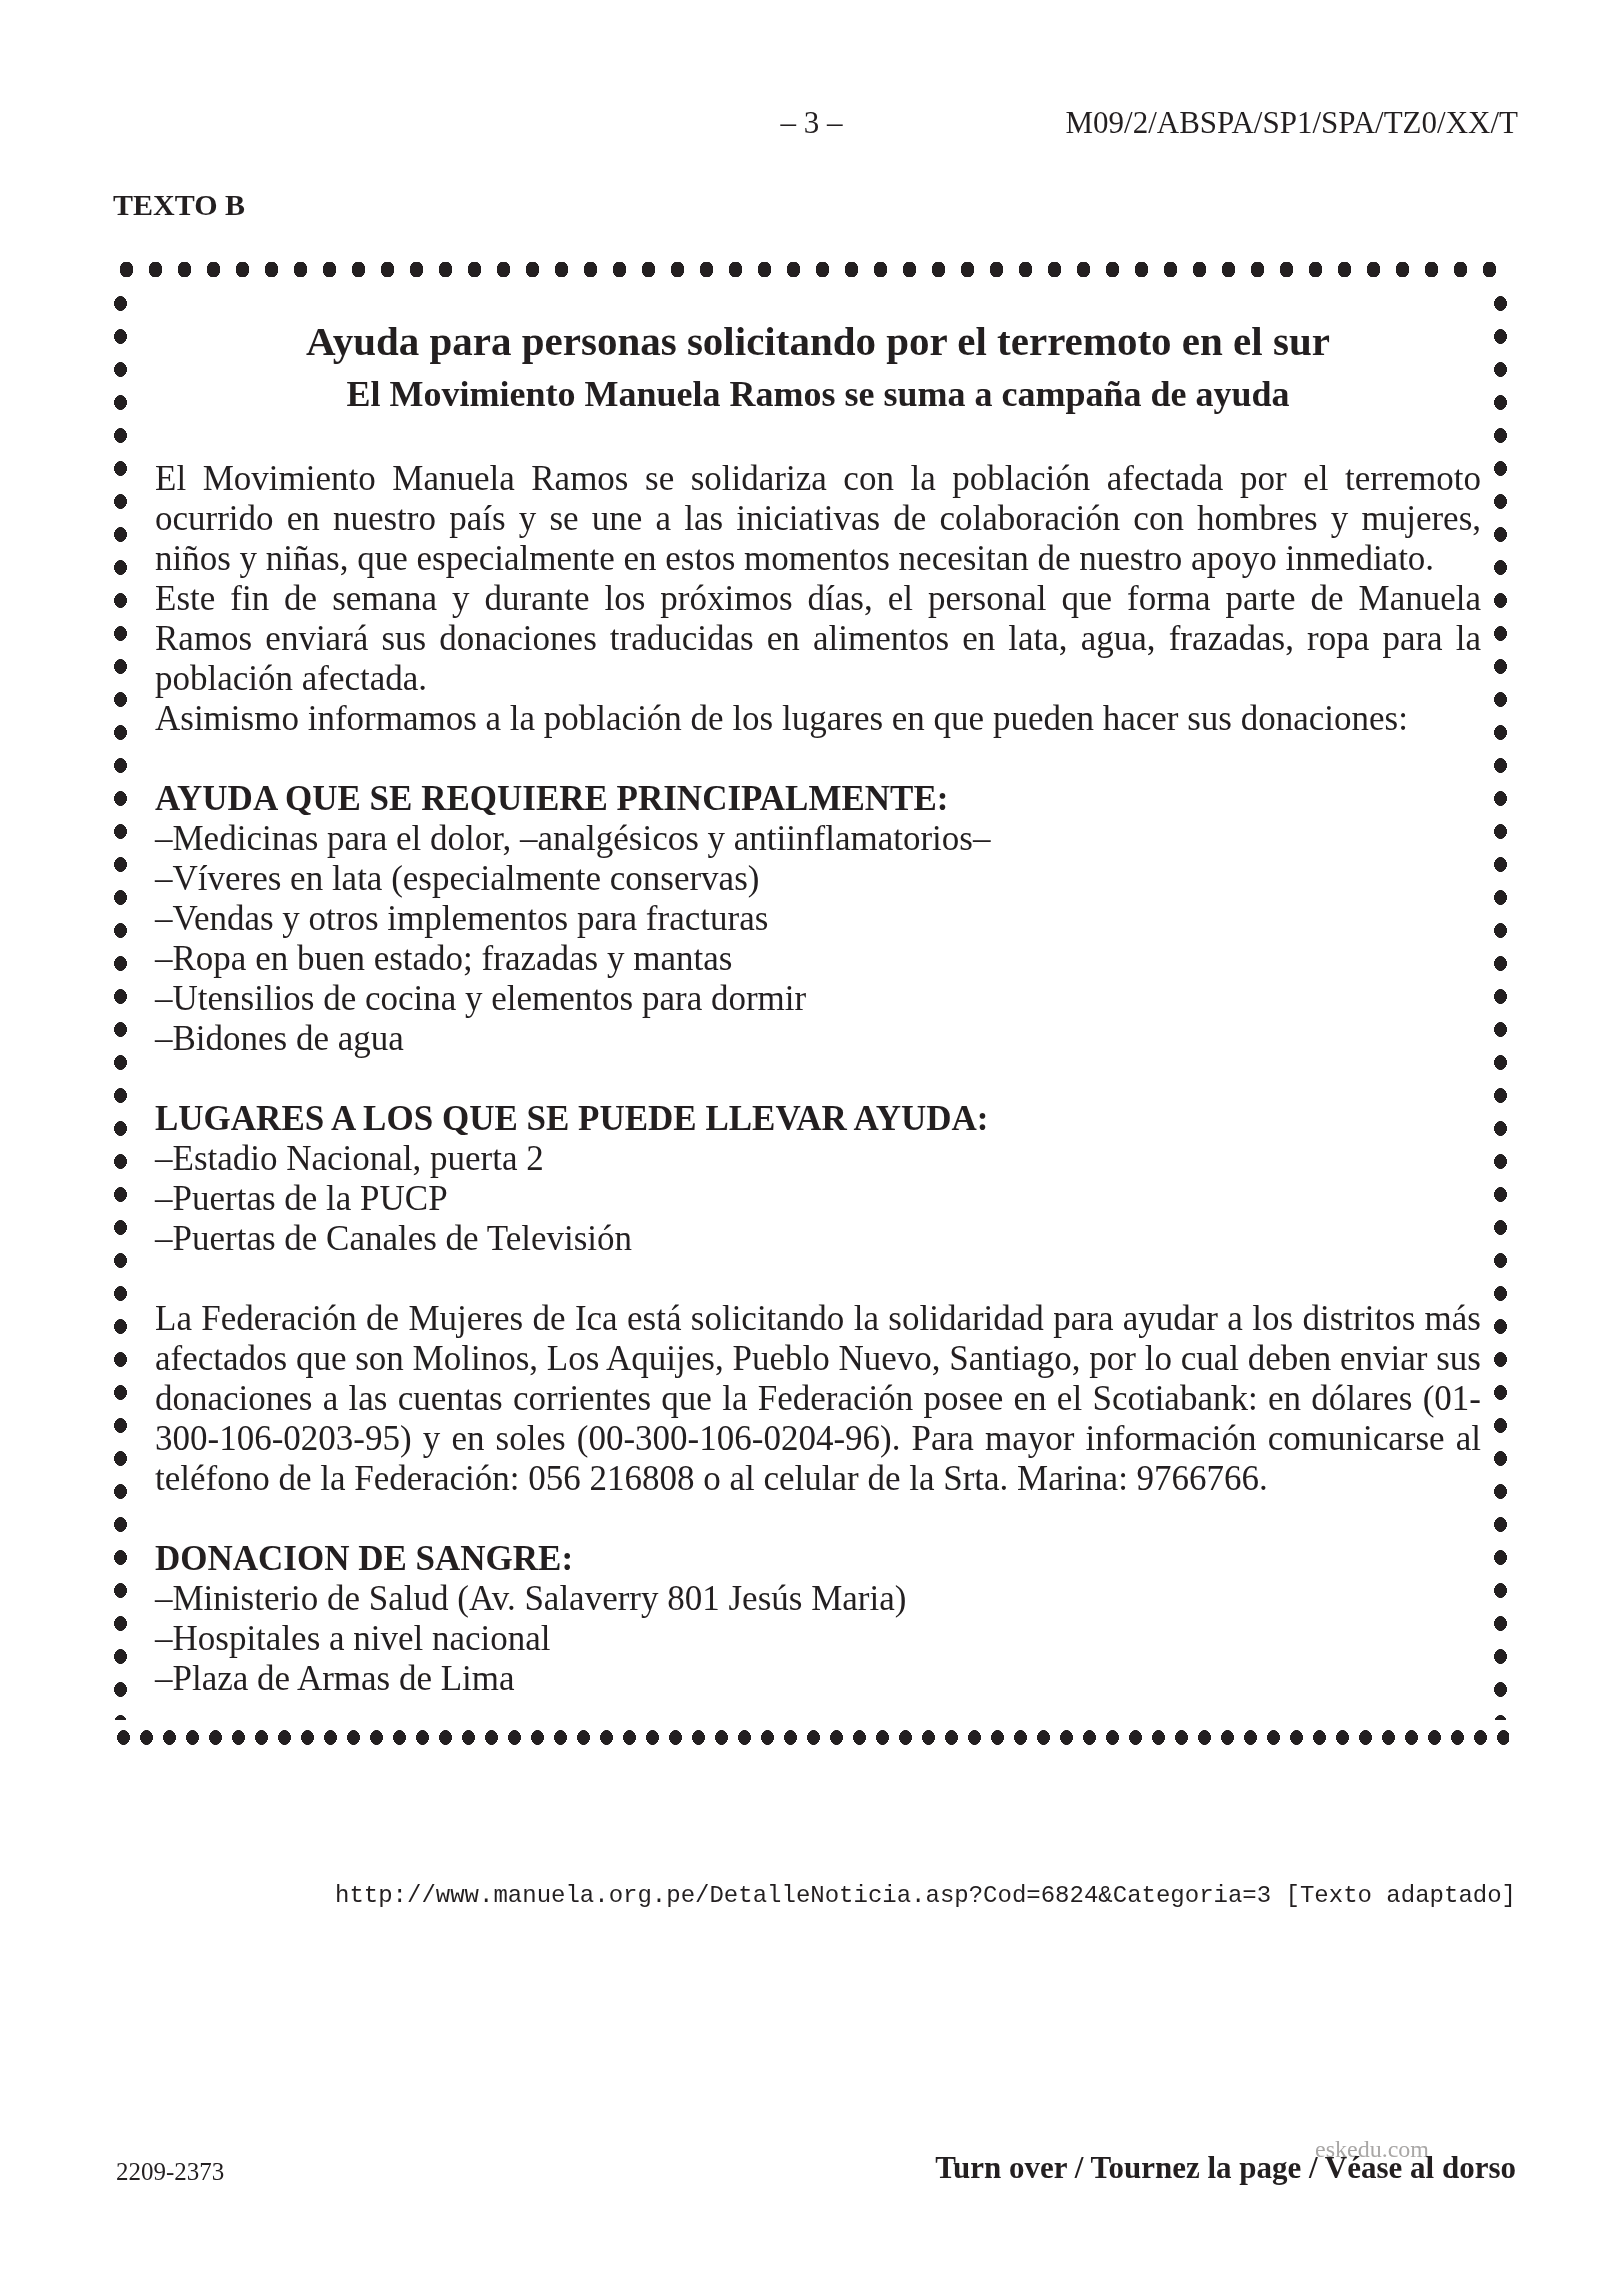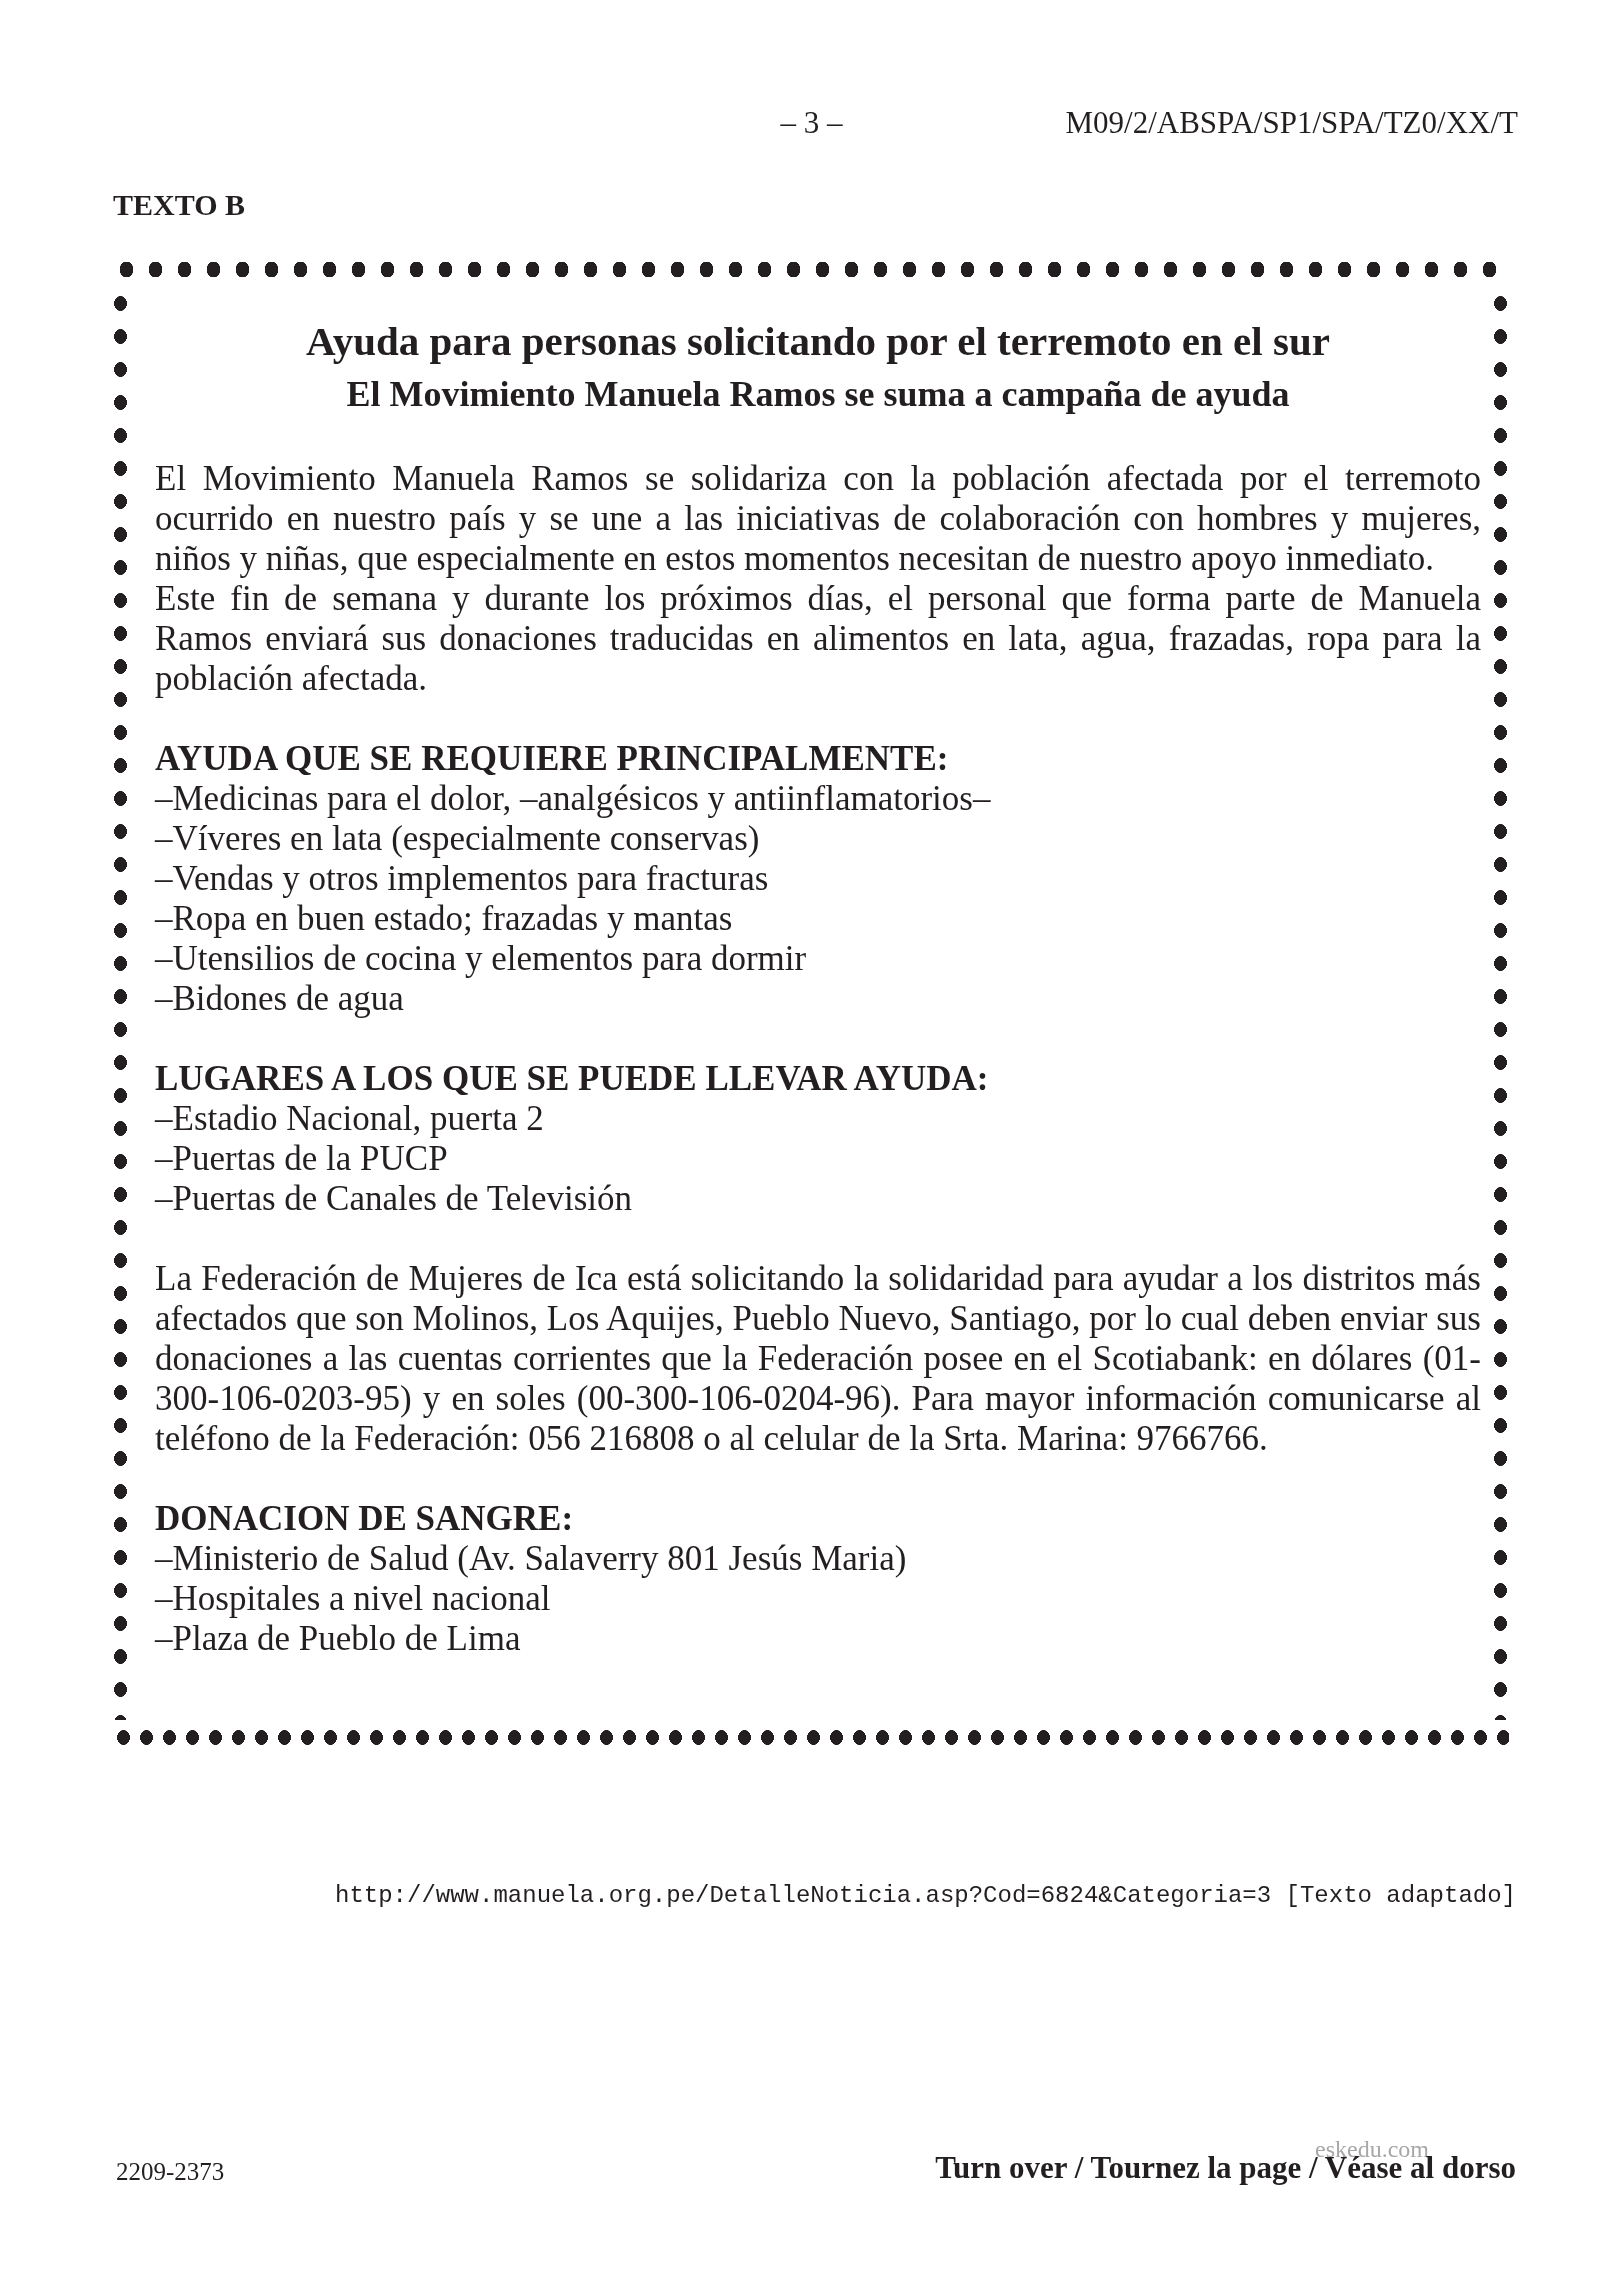--- a/index.html
+++ b/index.html
@@ -121,20 +121,21 @@
     <div class="dots dots-left"></div>
     <div class="dots dots-right"></div>
 
     <div class="box-content">
       <div class="article-title">Ayuda para personas solicitando por el terremoto en el sur</div>
       <div class="article-subtitle">El Movimiento Manuela Ramos se suma a campaña de ayuda</div>
 
       <div class="article-body">
         <p class="just">El Movimiento Manuela Ramos se solidariza con la población afectada por el terremoto ocurrido en nuestro país y se une a las iniciativas de colaboración con hombres y mujeres, niños y niñas, que especialmente en estos momentos necesitan de nuestro apoyo inmediato.</p>
         <p class="just">Este fin de semana y durante los próximos días, el personal que forma parte de Manuela Ramos enviará sus donaciones traducidas en alimentos en lata, agua, frazadas, ropa para la población afectada.</p>
+        <p class="just">Asimismo informamos a la población de los lugares en que pueden hacer sus donaciones:</p>
 
         <div class="sec-heading">AYUDA QUE SE REQUIERE PRINCIPALMENTE:</div>
         <ul class="item-list">
           <li>–Medicinas para el dolor, –analgésicos y antiinflamatorios–</li>
           <li>–Víveres en lata (especialmente conservas)</li>
           <li>–Vendas y otros implementos para fracturas</li>
           <li>–Ropa en buen estado; frazadas y mantas</li>
           <li>–Utensilios de cocina y elementos para dormir</li>
           <li>–Bidones de agua</li>
         </ul>
@@ -145,21 +146,21 @@
           <li>–Puertas de la PUCP</li>
           <li>–Puertas de Canales de Televisión</li>
         </ul>
 
         <p class="just fed-par">La Federación de Mujeres de Ica está solicitando la solidaridad para ayudar a los distritos más afectados que son Molinos, Los Aquijes, Pueblo Nuevo, Santiago, por lo cual deben enviar sus donaciones a las cuentas corrientes que la Federación posee en el Scotiabank: en dólares (01-300-106-0203-95) y en soles (00-300-106-0204-96).  Para mayor información comunicarse al teléfono de la Federación: 056 216808 o al celular de la Srta. Marina: 9766766.</p>
 
         <div class="sec-heading">DONACION DE SANGRE:</div>
         <ul class="item-list">
           <li>–Ministerio de Salud (Av. Salaverry 801 Jesús Maria)</li>
           <li>–Hospitales a nivel nacional</li>
-          <li>–Plaza de Pueblo de Lima</li>
+          <li>–Plaza de Armas de Lima</li>
         </ul>
       </div>
     </div>
   </div>
 
   <div class="source-line">http://www.manuela.org.pe/DetalleNoticia.asp?Cod=6824&amp;Categoria=3 [Texto adaptado]</div>
 
   <div class="doc-code">2209-2373</div>
   <div class="eskedu-watermark">eskedu.com</div>
   <div class="turn-over">Turn over / Tournez la page / Véase al dorso</div>

